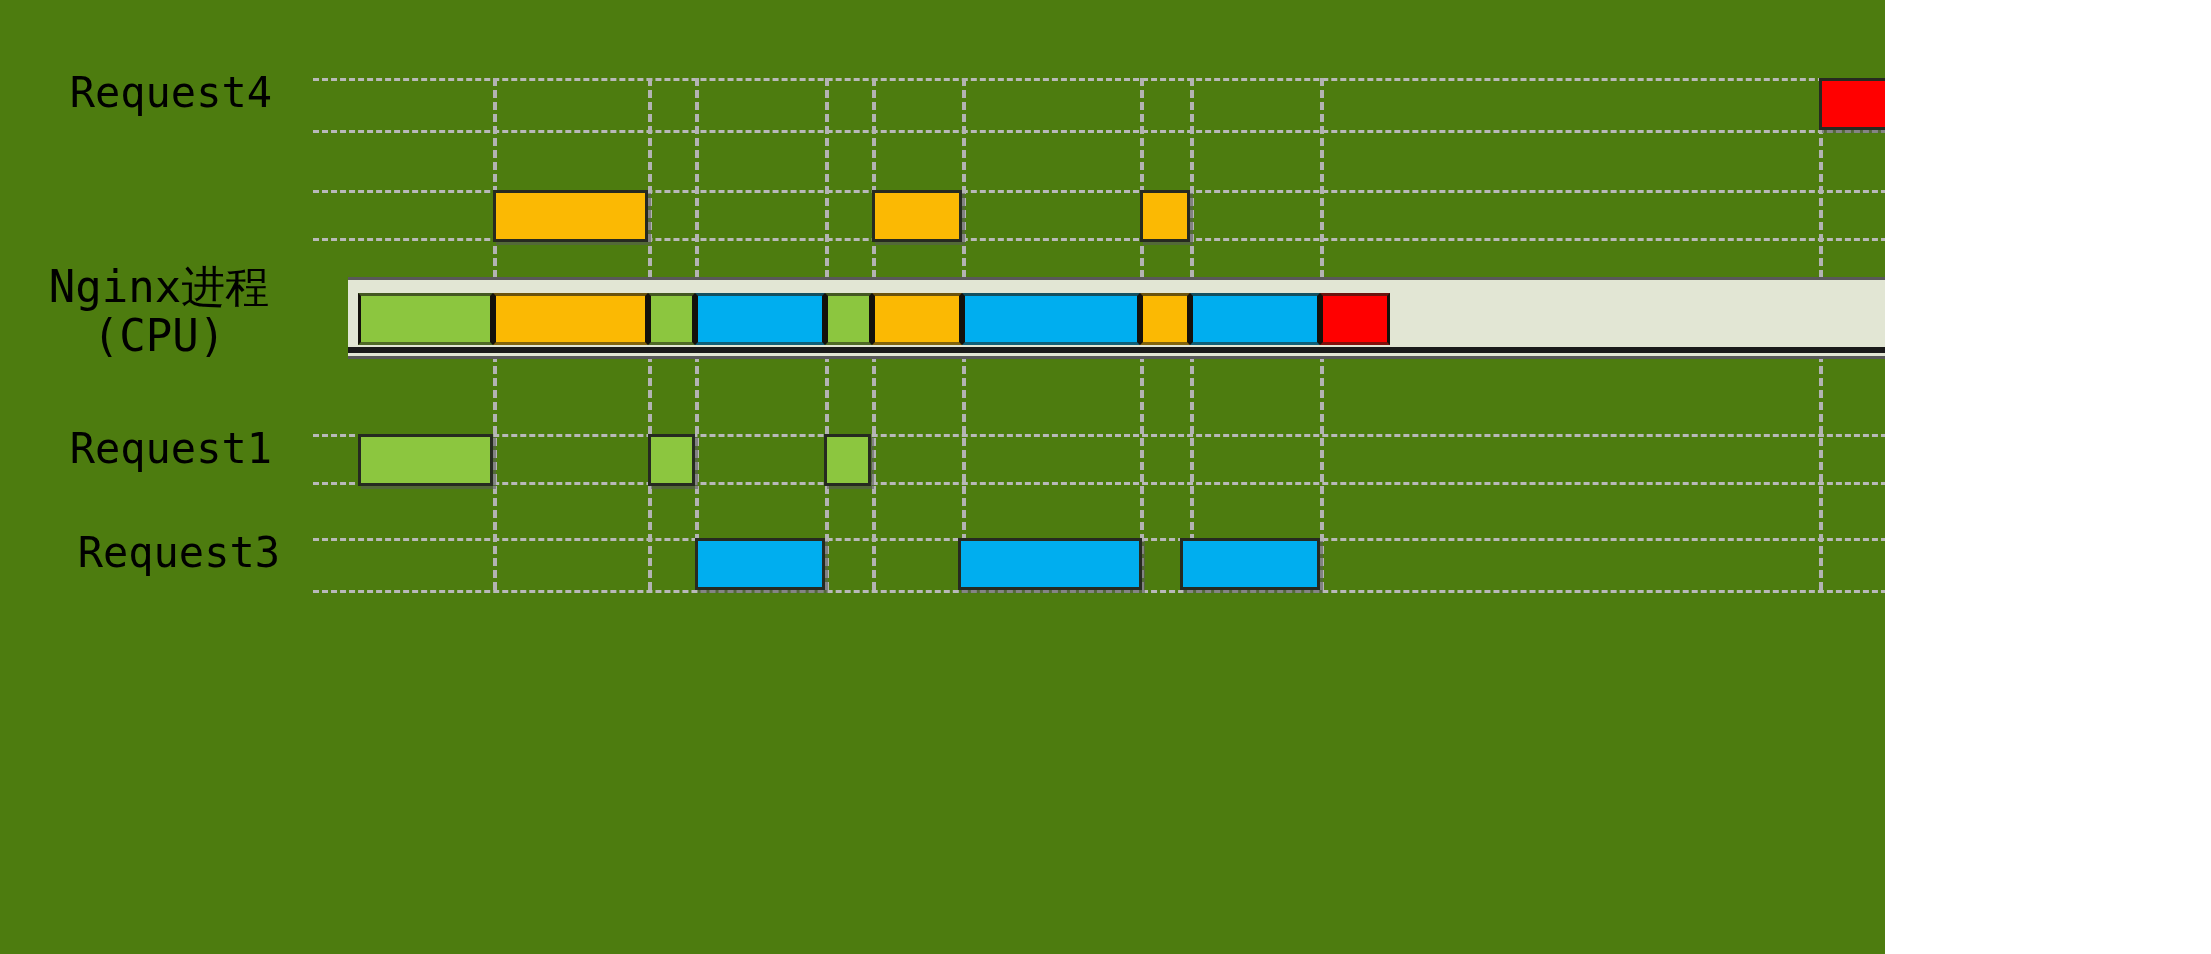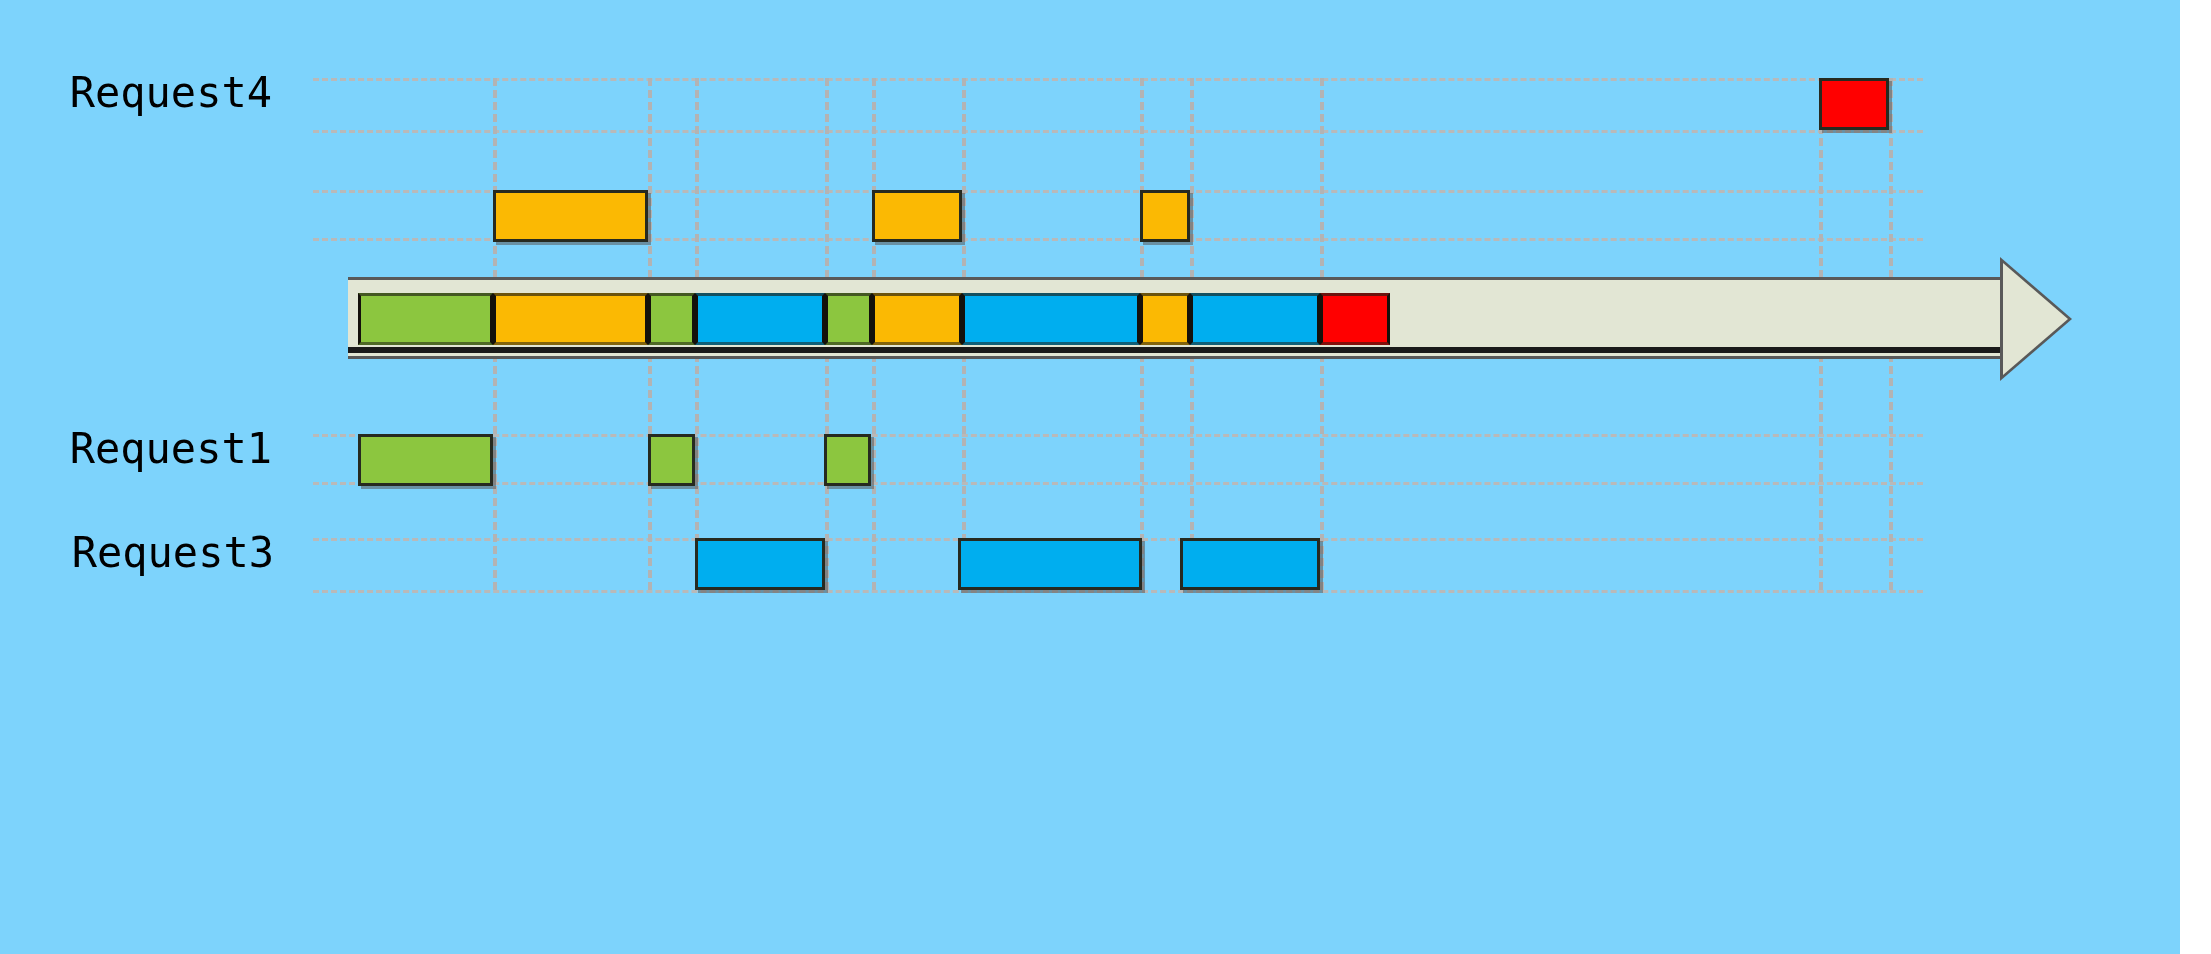--- a/index.html
+++ b/index.html
@@ -2,23 +2,23 @@
 <html><head>
 <meta charset="utf-8">
 <style>
   html, body {
     margin: 0;
     padding: 0;
     background: #ffffff;
   }
   #stage {
     position: relative;
-    width: 2180px;
+    width: 1885px;
     height: 954px;
-    background: #7dd3fc;
+    background: #4d7c0f;
     font-family: "DejaVu Sans Mono", "Liberation Mono", monospace;
     overflow: hidden;
   }
 
   
   .row-label {
     position: absolute;
     color: #000000;
     font-family: "DejaVu Sans Mono", "Liberation Mono", monospace;
     font-size: 42px;
@@ -119,22 +119,26 @@
       <div class="vline" style="left: 962px; top: 78px; height: 512px;"></div>
       <div class="vline" style="left: 1140px; top: 78px; height: 512px;"></div>
       <div class="vline" style="left: 1190px; top: 78px; height: 512px;"></div>
       <div class="vline" style="left: 1320px; top: 78px; height: 512px;"></div>
       <div class="vline" style="left: 1819px; top: 78px; height: 512px;"></div>
       <div class="vline" style="left: 1889px; top: 78px; height: 512px;"></div>
     </div>
 
   <div class="row-label" id="lbl-r4" style="left: 0px; width: 300px; top: 72px; padding-right: 28px; box-sizing: border-box;">Request4</div>
   <div class="row-label" id="lbl-r1" style="left: 0px; width: 300px; top: 428px; padding-right: 28px; box-sizing: border-box;">Request1</div>
-  <div class="row-label" id="lbl-r3" style="left: 2px; width: 300px; top: 532px; padding-right: 28px; box-sizing: border-box;">Request3</div>
+  <div class="row-label" id="lbl-r3" style="left: 8px; width: 300px; top: 532px; padding-right: 28px; box-sizing: border-box;">Request3</div>
 
+  <div class="cpu-label" id="lbl-cpu" style="left: 0px; width: 318px; top: 262px;">
+    <span class="l1">Nginx进程</span>
+    <span class="l2">(CPU)</span>
+  </div>
 
   <div id="arrow-layer">
       <div class="arrow-body" style="left: 348px; top: 277px; width: 1652px; height: 82px;"></div>
       <div class="arrow-head arrow-head-outer" style="left: 2000px; top: 257px;"></div>
       <div class="arrow-head arrow-head-inner" style="left: 2003px; top: 263px;"></div>
       <div class="axis-line" style="left: 348px; top: 347px; width: 1652px;"></div>
     </div>
 
   <div id="bars-layer">
       <div class="bar" style="left: 1819px; top: 78px; width: 70px; height: 52px; background: rgb(255, 0, 0);"></div>

